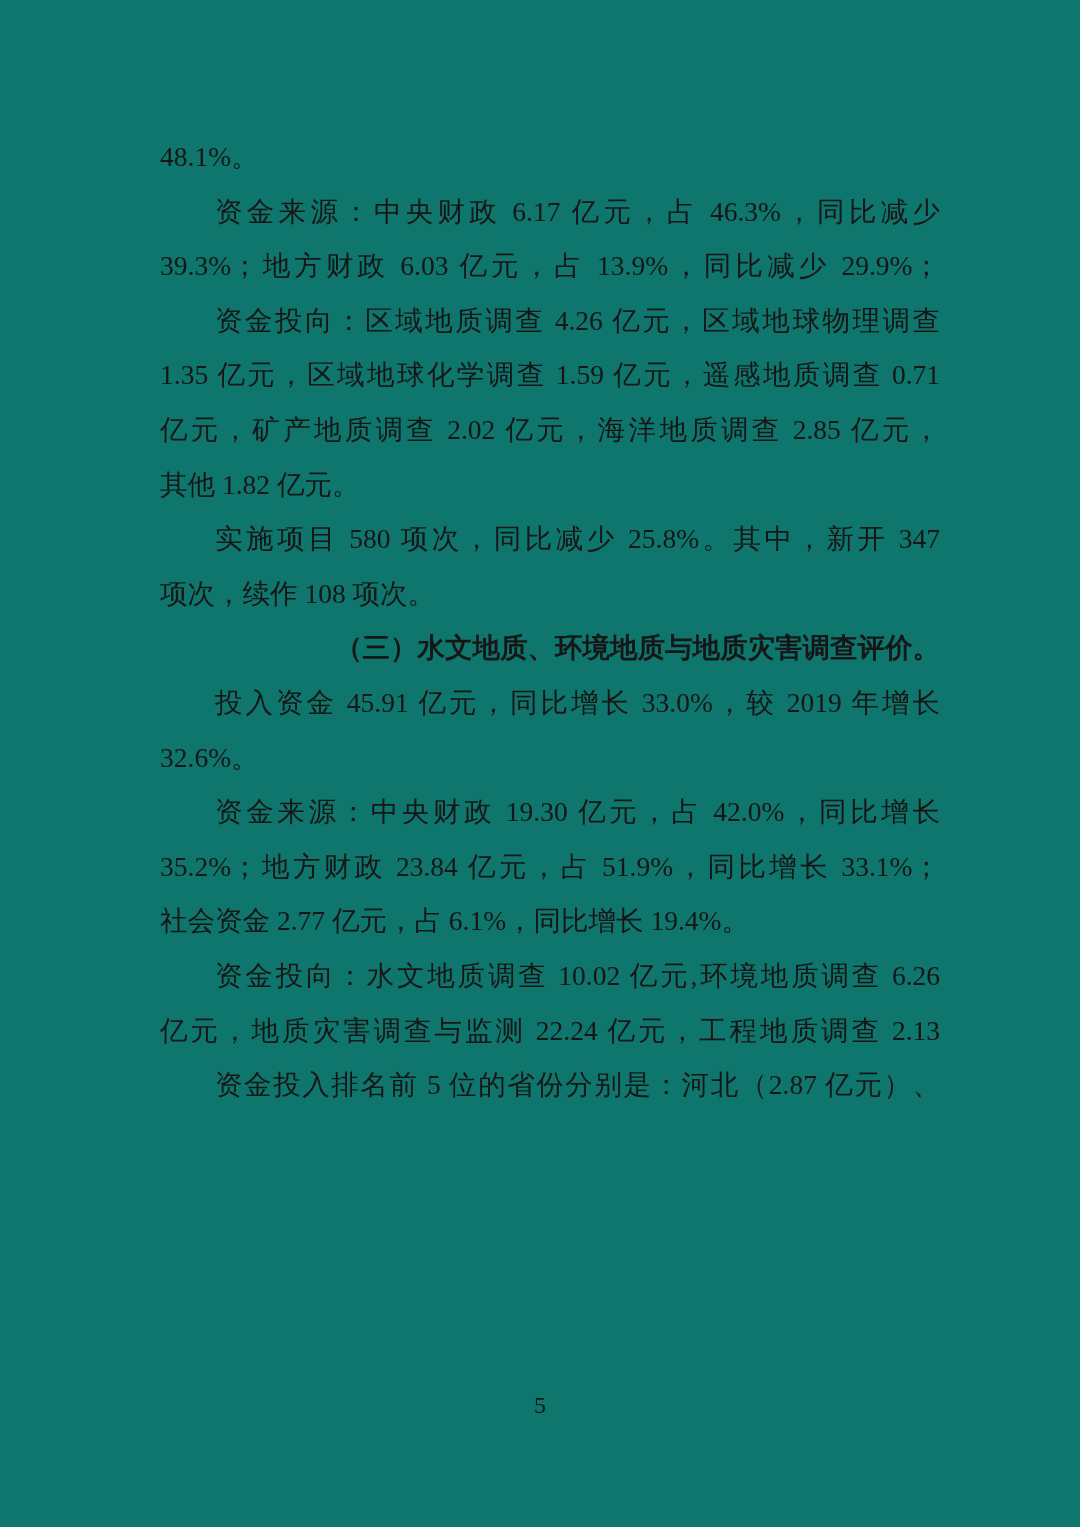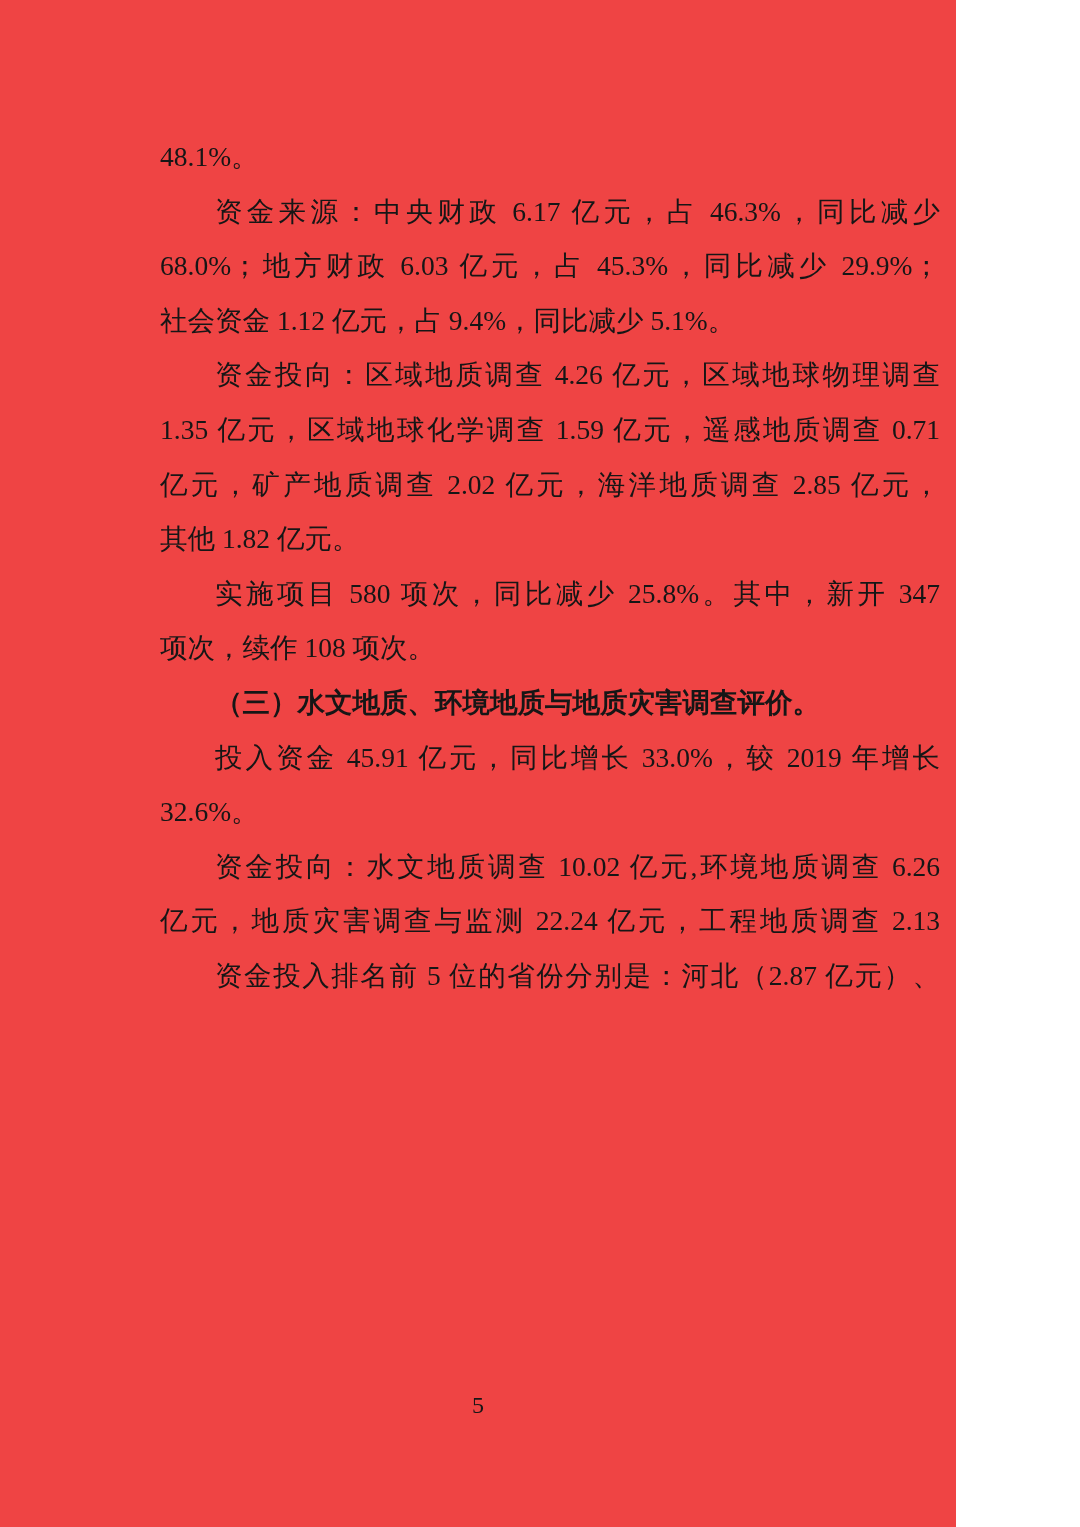--- a/index.html
+++ b/index.html
@@ -6,23 +6,23 @@
   html, body { margin: 0; padding: 0; }
   body {
     width: 1080px;
     height: 1527px;
     background: #ffffff;
     color: #161616;
     font-family: "Liberation Serif", "DejaVu Serif", serif;
   }
   .page {
     position: relative;
-    width: 956px;
+    width: 1080px;
     height: 1527px;
-    background: #ef4444;
+    background: #0f766e;
     overflow: hidden;
   }
   .body-text {
     position: absolute;
     left: 160px;
     top: 130px;
     width: 780px;
   }
   .paragraph { margin: 0; padding: 0; }
   .line {
@@ -36,20 +36,21 @@
   }
   .line.justify {
     white-space: normal;
     text-align: justify;
     text-align-last: justify;
   }
   .line.indent { text-indent: 55px; }
   .line.heading {
     font-weight: bold;
     white-space: nowrap;
+    text-align: right;
   }
   .page-footer {
     position: absolute;
     left: 0;
     top: 1390px;
     width: 100%;
     text-align: center;
   }
   .page-number {
     font-size: 24px;
@@ -60,41 +61,45 @@
 </head>
 <body>
 
 <main class="page">
   <section class="body-text" id="body-text">
       <div class="paragraph">
         <p class="line">48.1%。</p>
       </div>
       <div class="paragraph">
         <p class="line indent justify">资金来源：中央财政 6.17 亿元，占 46.3%，同比减少</p>
-        <p class="line justify">68.0%；地方财政 6.03 亿元，占 45.3%，同比减少 29.9%；</p>
-        <p class="line">社会资金 1.12 亿元，占 9.4%，同比减少 5.1%。</p>
+        <p class="line justify">39.3%；地方财政 6.03 亿元，占 13.9%，同比减少 29.9%；</p>
       </div>
       <div class="paragraph">
         <p class="line indent justify">资金投向：区域地质调查 4.26 亿元，区域地球物理调查</p>
         <p class="line justify">1.35 亿元，区域地球化学调查 1.59 亿元，遥感地质调查 0.71</p>
         <p class="line justify">亿元，矿产地质调查 2.02 亿元，海洋地质调查 2.85 亿元，</p>
         <p class="line">其他 1.82 亿元。</p>
       </div>
       <div class="paragraph">
         <p class="line indent justify">实施项目 580 项次，同比减少 25.8%。其中，新开 347</p>
         <p class="line">项次，续作 108 项次。</p>
       </div>
       <div class="paragraph">
         <p class="line heading indent">（三）水文地质、环境地质与地质灾害调查评价。</p>
       </div>
       <div class="paragraph">
         <p class="line indent justify">投入资金 45.91 亿元，同比增长 33.0%，较 2019 年增长</p>
         <p class="line">32.6%。</p>
       </div>
       <div class="paragraph">
+        <p class="line indent justify">资金来源：中央财政 19.30 亿元，占 42.0%，同比增长</p>
+        <p class="line justify">35.2%；地方财政 23.84 亿元，占 51.9%，同比增长 33.1%；</p>
+        <p class="line">社会资金 2.77 亿元，占 6.1%，同比增长 19.4%。</p>
+      </div>
+      <div class="paragraph">
         <p class="line indent justify">资金投向：水文地质调查 10.02 亿元,环境地质调查 6.26</p>
         <p class="line justify">亿元，地质灾害调查与监测 22.24 亿元，工程地质调查 2.13</p>
       </div>
       <div class="paragraph">
         <p class="line indent justify">资金投入排名前 5 位的省份分别是：河北（2.87 亿元）、</p>
       </div>
     </section>
   <footer class="page-footer">
     <span class="page-number">5</span>
   </footer>

